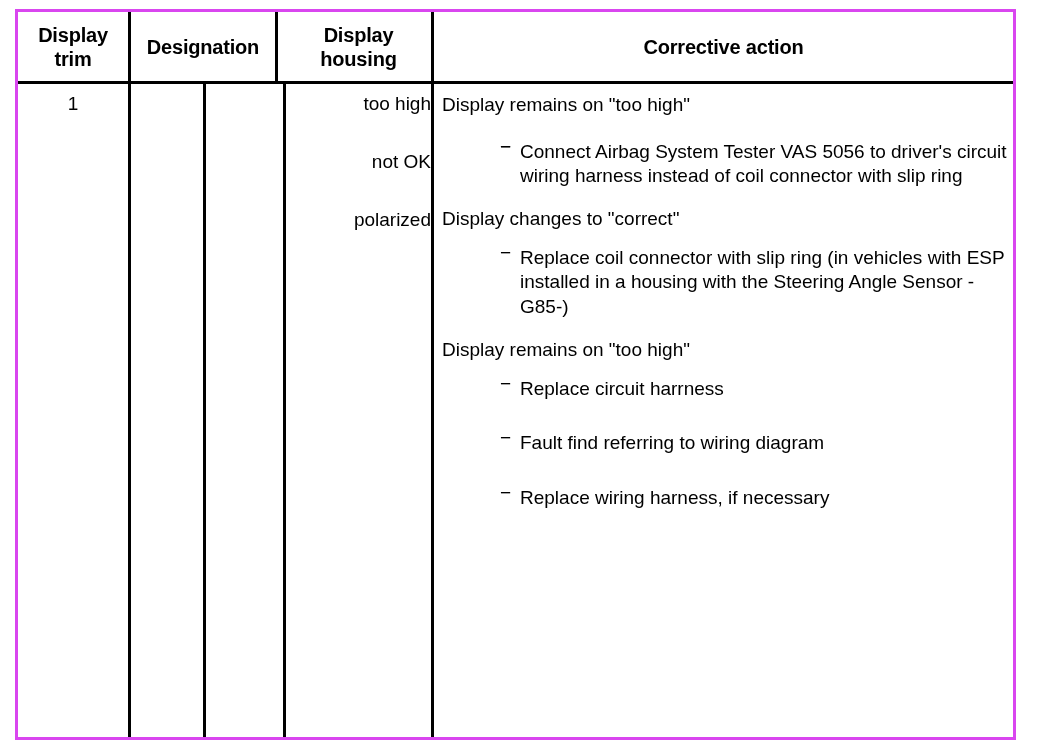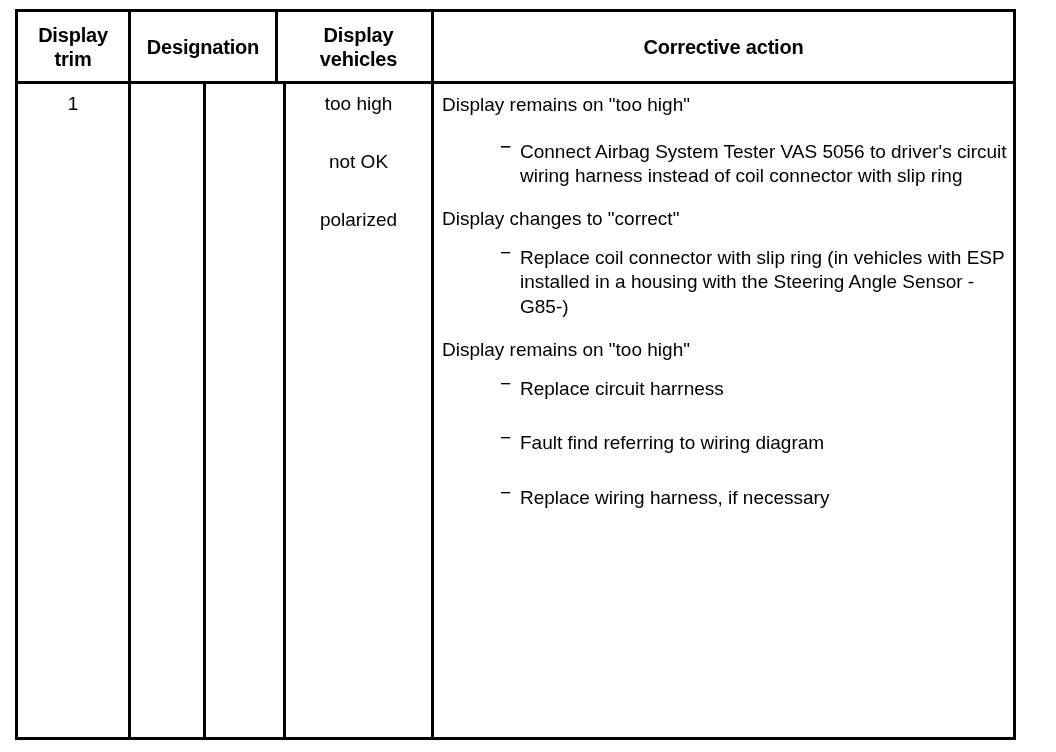--- a/index.html
+++ b/index.html
@@ -24,21 +24,21 @@
   }
 
   
   .table-wrap {
     position: absolute;
     left: 15px;
     top: 9px;
     width: 1001px;   
     height: 731px;   
     box-sizing: border-box;
-    border: 3px solid #000000;
+    border: 3px solid #d946ef;
     background: #ffffff;
   }
 
   
   .header-row {
     position: absolute;
     left: 0;
     top: 0;
     right: 0;
     height: 72px;           
@@ -92,21 +92,21 @@
 
   .zone-value {
     text-align: center;
     font-size: 19px;
     padding-top: 9px;
   }
 
   
   .contents-stack {
     padding-top: 9px;
-    text-align: center;
+    text-align: right;
     font-size: 19px;
   }
   .contents-stack .ci { margin-bottom: 36px; }
   .contents-stack .ci:last-child { margin-bottom: 0; }
 
   
   .corrective {
     padding: 9px 6px 0 8px;
     font-size: 19px;
     line-height: 1.30;
@@ -153,21 +153,21 @@
         </span>
       </div>
 
       <div class="hcell sep h-designation">
         <span>Designation</span>
       </div>
 
       <div class="hcell sep h-contents">
         <span>
           <span>Display</span><br>
-          <span>vehicles</span>
+          <span>housing</span>
         </span>
       </div>
 
       <div class="hcell h-corrective">
         <span>Corrective action</span>
       </div>
 
     </div>
 
     <div class="body-row">

